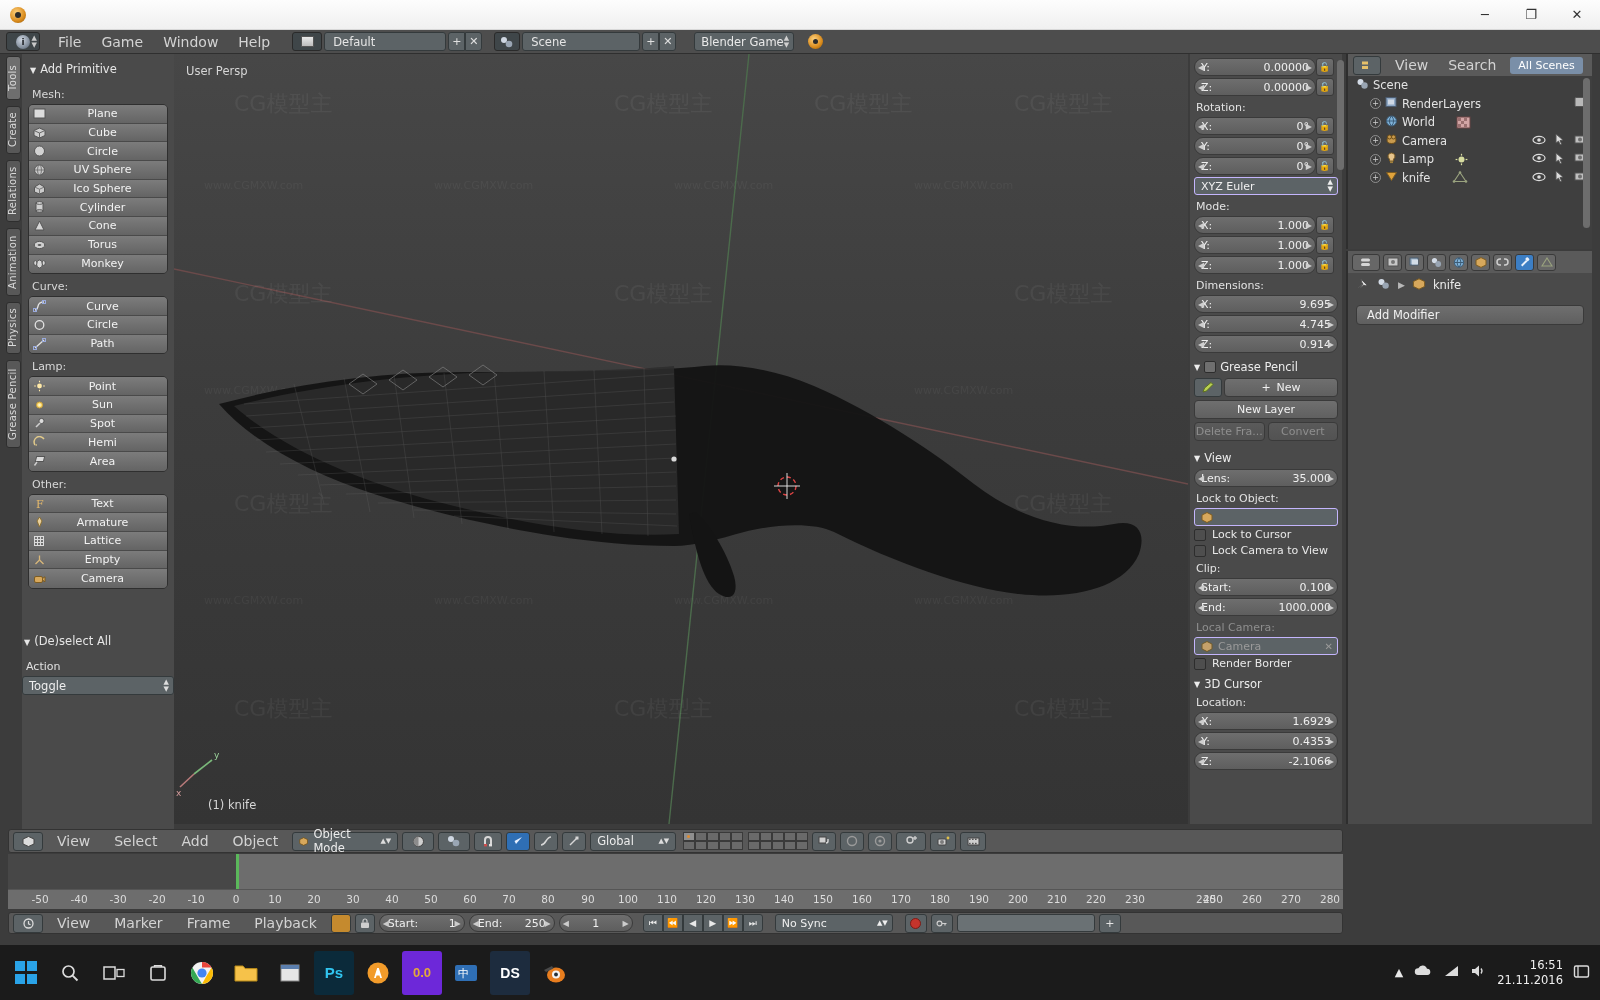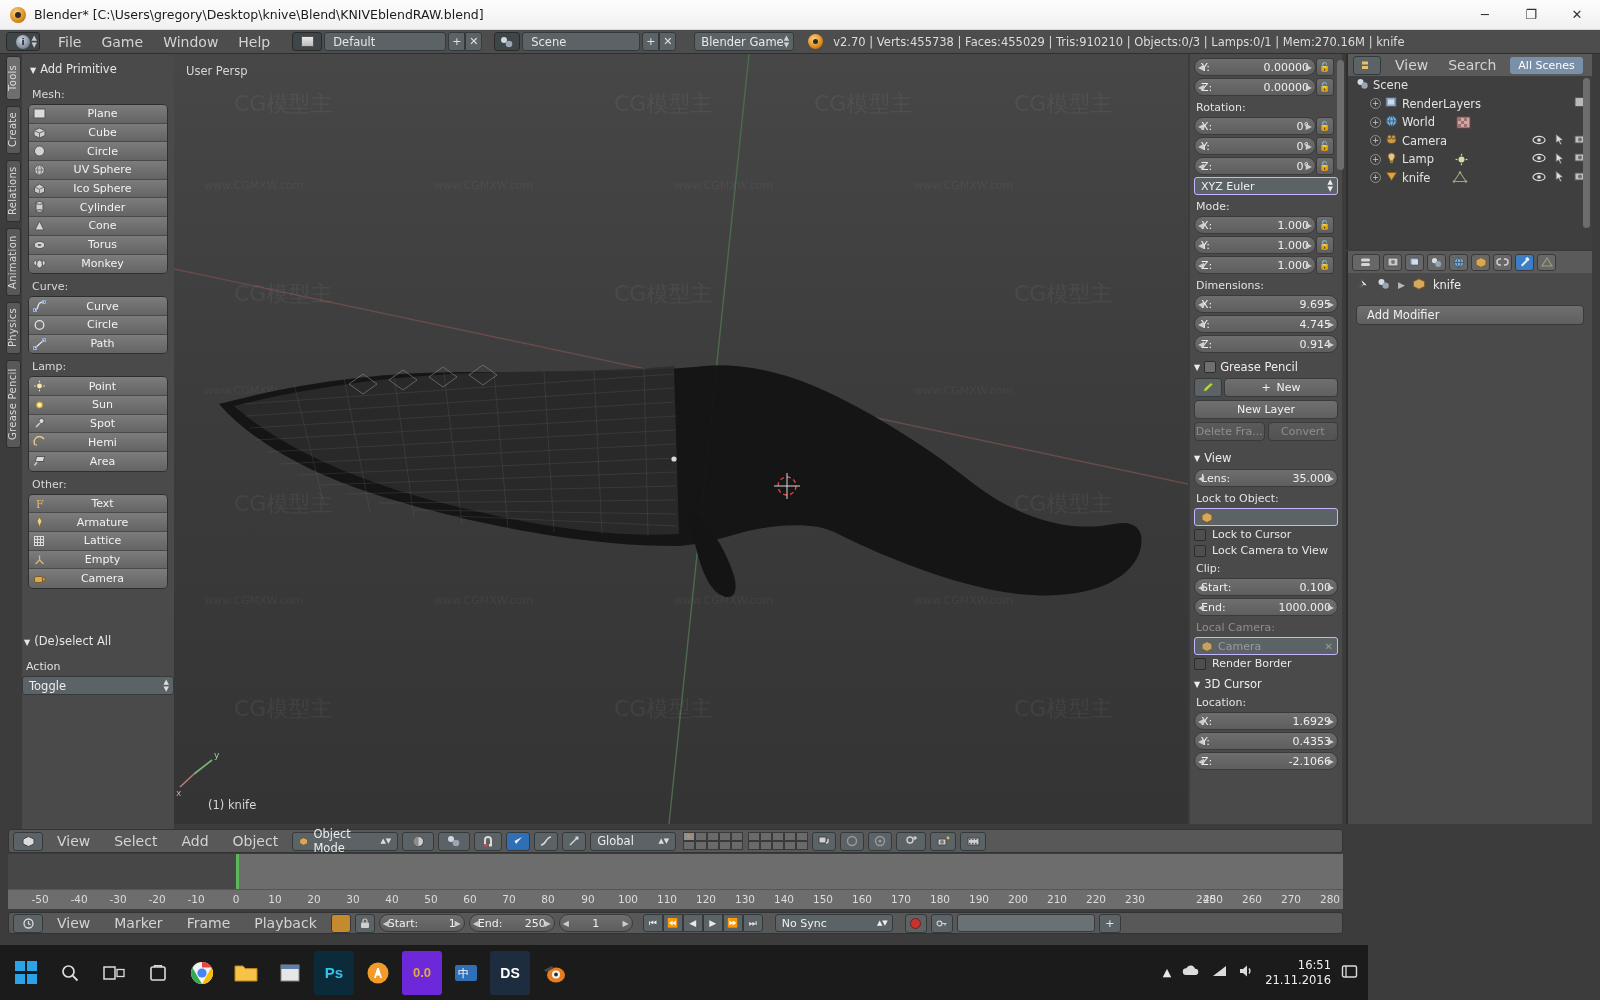--- a/index.html
+++ b/index.html
@@ -184,40 +184,39 @@
   .tl-num .lt,.tl-num .rt{position:absolute;font-size:8px;color:#ccc;}
   .tl-num .lt{left:3px;} .tl-num .rt{right:3px;}
   .pbtn { width:20px;height:18px;background:#5c6366;border:1px solid #343a3c;
     display:flex;align-items:center;justify-content:center;color:#eaeaea;font-size:9px;}
   .sync { width:118px;height:18px;background:#5c6366;border:1px solid #343a3c;border-radius:3px;
     color:#efefef;font-size:11px;display:flex;align-items:center;padding:0 6px;position:relative;}
   .sync .arw{position:absolute;right:4px;font-size:7px;}
   .recdot{width:11px;height:11px;border-radius:50%;background:#c4342c;border:1px solid #7a1c17;}
 
   
-  .taskbar { position:absolute; left:0; top:945px; width:1368px; height:55px; background:#1b1b1b;
+  .taskbar { position:absolute; left:0; top:945px; width:1600px; height:55px; background:#1b1b1b;
     display:flex; align-items:center; padding-left:6px; gap:4px; }
   .tbi { width:40px;height:44px; display:flex;align-items:center;justify-content:center;
     border-radius:3px; position:relative; }
   .win-logo { display:grid; grid-template-columns:10px 10px; grid-template-rows:10px 10px; gap:2.5px;}
   .win-logo i{ background:#2aa3e8; display:block;}
   .tray { margin-left:auto; display:flex; align-items:center; gap:10px; padding-right:10px;
     color:#e8e8e8; font-size:11px; }
   .clock { text-align:right; line-height:1.25; font-size:11.5px; color:#f0f0f0; }
   .scroll-v { position:absolute; right:1px; top:6px; width:7px; height:120px; background:#6d6d6d;
     border-radius:4px; }
 </style>
 </head>
 <body>
 
 <div class="app">
 
   <div class="titlebar">
     <div class="tb-icon"></div>
-    <div class="tb-title">Blender* [C:\Users\gregory\Desktop\knive\Blend\KNIVEblendRAW.blend]</div>
     <div class="tb-btns">
       <div class="tb-btn">─</div>
       <div class="tb-btn">❐</div>
       <div class="tb-btn close">✕</div>
     </div>
   </div>
 
   <div class="topbar">
     <div class="editor-sel">
       <div class="es-glyph">i</div>
@@ -248,21 +247,20 @@
       <div class="plusbtn">+</div>
       <div class="xbtn">✕</div>
     </div>
 
     <div class="engine-sel" style="margin-left:18px;">
       <span>Blender Game</span>
       <span class="arw">▲<br>▼</span>
     </div>
 
     <div class="blender-mini"></div>
-    <div class="info-stats">v2.70 | Verts:455738 | Faces:455029 | Tris:910210 | Objects:0/3 | Lamps:0/1 | Mem:270.16M | knife</div>
   </div>
 
   <div class="main">
 
     <div class="vtabs">
       <div class="vtab active" style="height:44px">Tools</div>
       <div class="vtab" style="height:48px">Create</div>
       <div class="vtab" style="height:62px">Relations</div>
       <div class="vtab" style="height:68px">Animation</div>
       <div class="vtab" style="height:52px">Physics</div>

